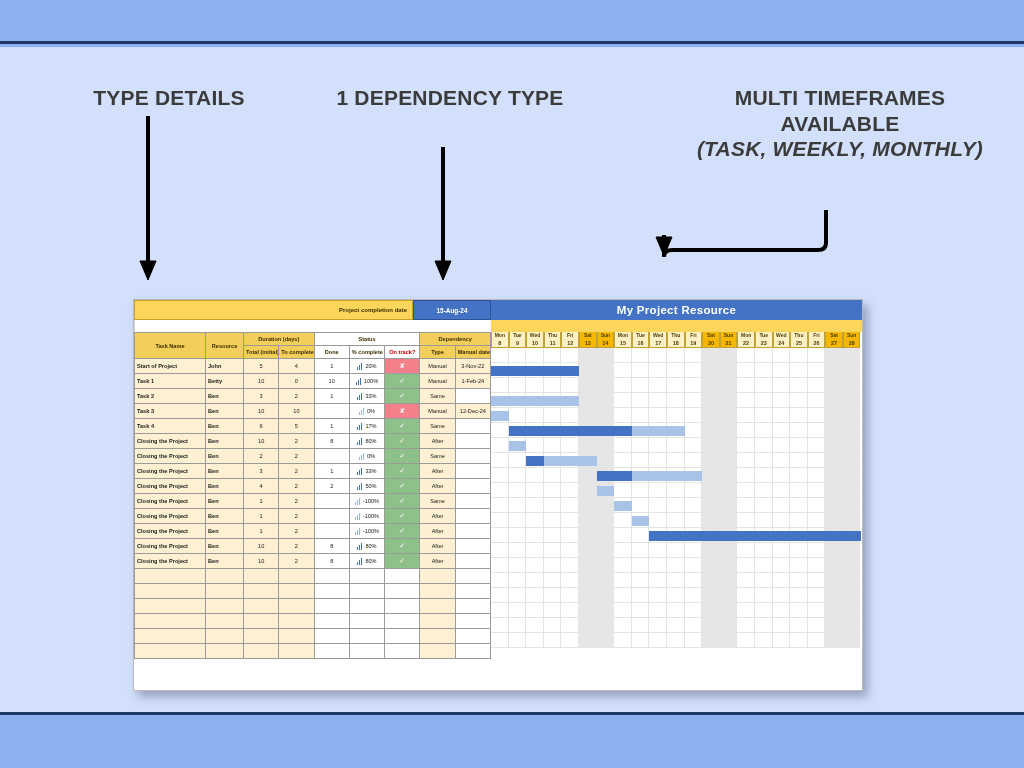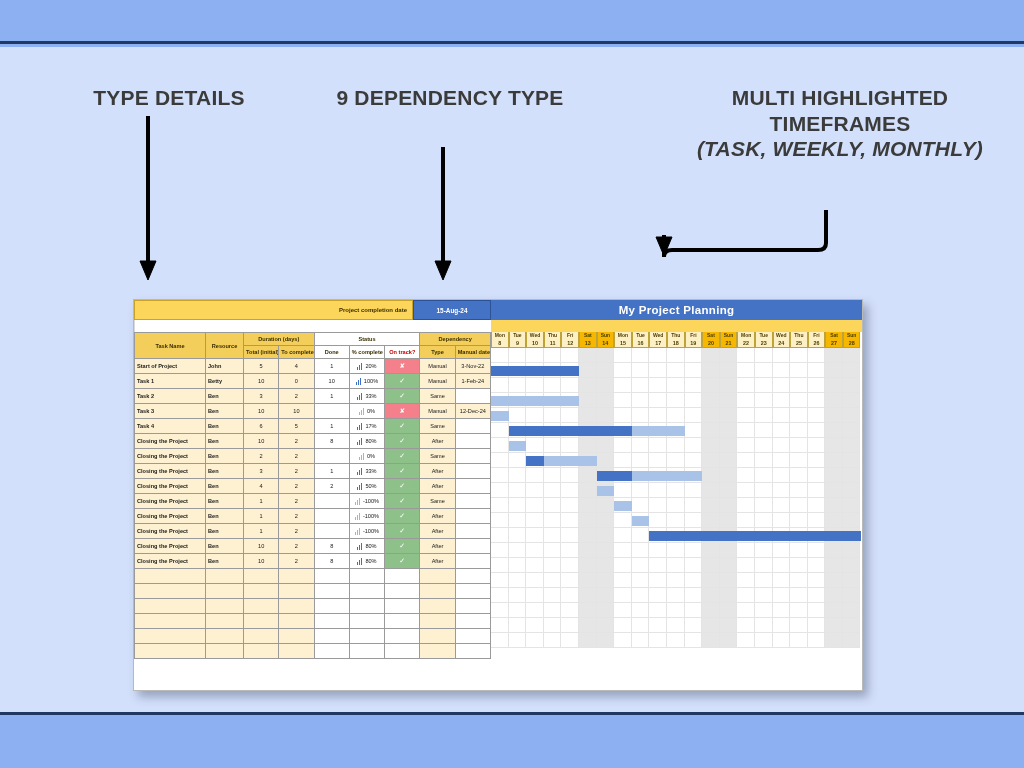--- a/index.html
+++ b/index.html
@@ -90,25 +90,25 @@
 
   <div class="band-top"></div>
   <div class="band-bottom"></div>
 
   <div class="stage">
 
     <div class="ann" id="ann-task">
       <span>TYPE DETAILS</span>
     </div>
     <div class="ann" id="ann-dep">
-      <span>9 DEPENDENCY TYPE</span>
+      <span>1 DEPENDENCY TYPE</span>
     </div>
     <div class="ann" id="ann-tf">
-      <span>MULTI HIGHLIGHTED</span><br>
-      <span>TIMEFRAMES</span>
+      <span>MULTI TIMEFRAMES</span><br>
+      <span>AVAILABLE</span>
       <span class="it">(TASK, WEEKLY, MONTHLY)</span>
     </div>
     <div class="ann" id="ann-prog">
       <span>PROGRESS HIGHLIGHTED</span>
     </div>
 
     <svg style="position:absolute;left:0;top:0;width:1024px;height:665px;pointer-events:none">
       <g fill="#000" stroke="#000">
         <line x1="148" y1="69" x2="148" y2="216" stroke-width="4"></line>
         <polygon points="140,214 156,214 148,233"></polygon>
@@ -121,21 +121,21 @@
       </g>
     </svg>
 
     <div class="sheet">
 
       <div class="sheet-top">
         <div class="left-top">
           <div class="pc-label">Project completion date</div>
           <div class="pc-value">15-Aug-24</div>
         </div>
-        <div class="title-bar">My Project Planning</div>
+        <div class="title-bar">My Project Resource</div>
       </div>
 
       <div class="sheet-mid">
         <div class="mid-left"></div>
         <div class="mid-right"></div>
       </div>
 
       <div class="sheet-body">
 
         <table class="tbl">

